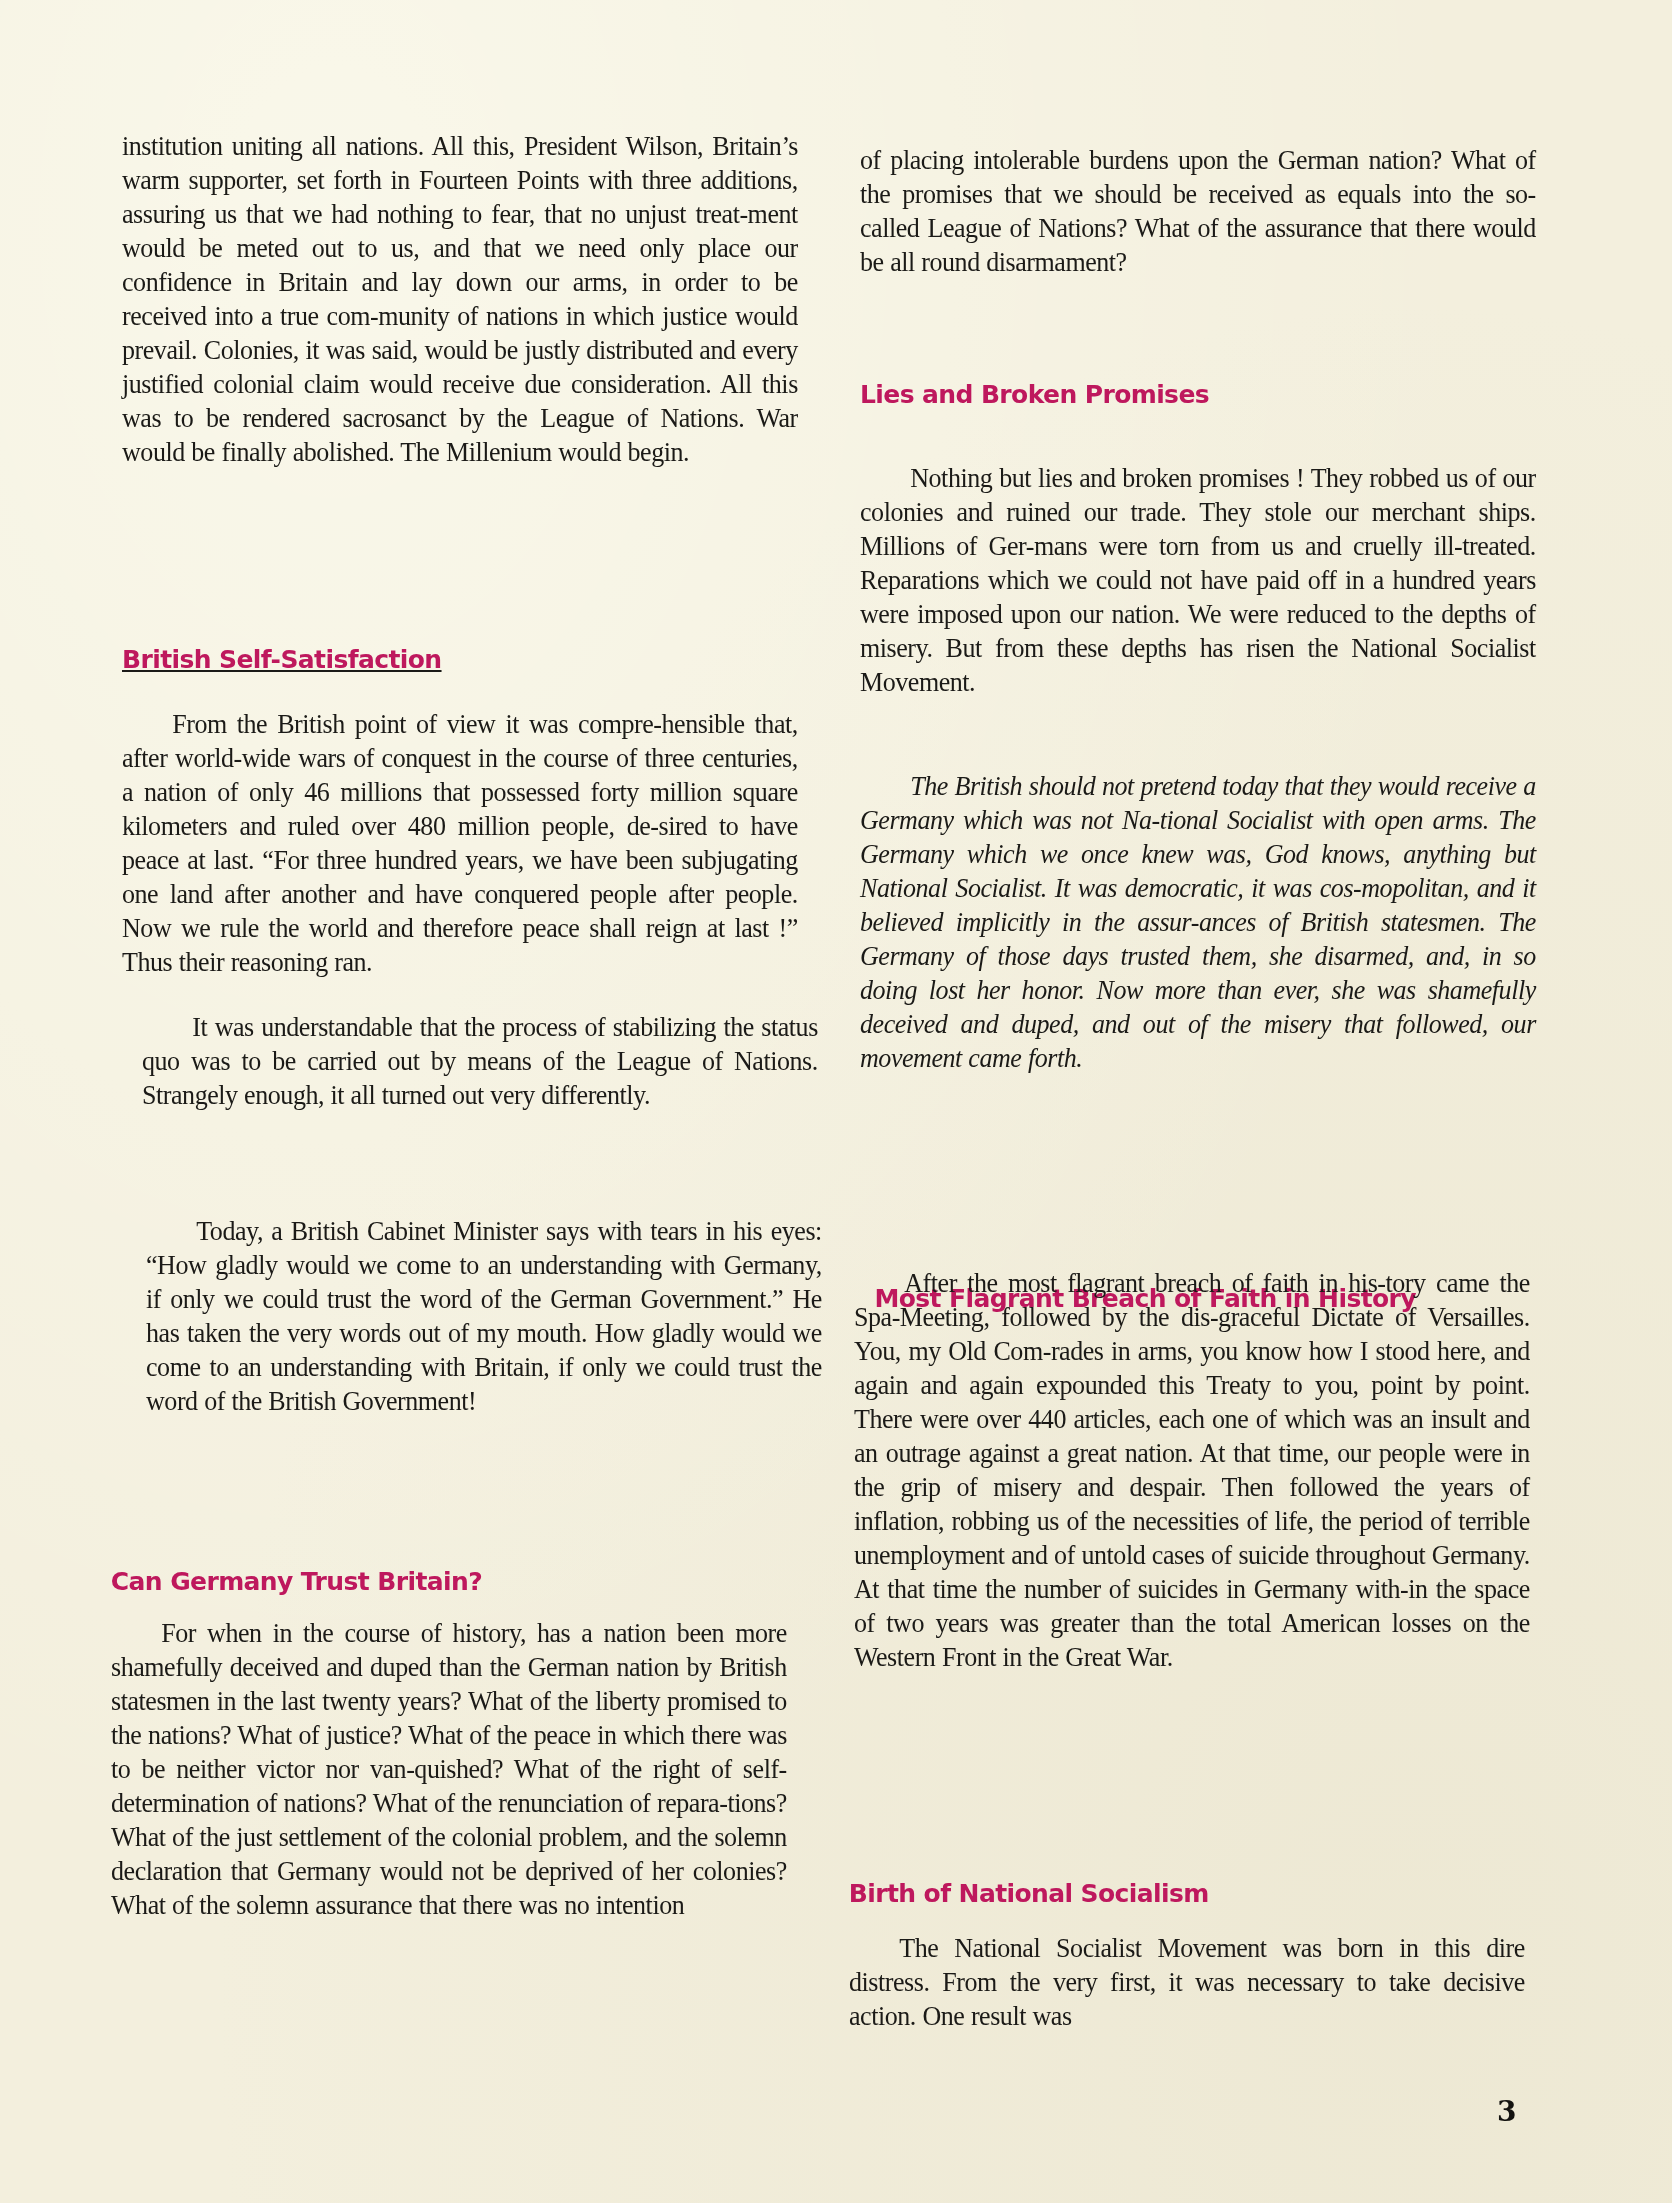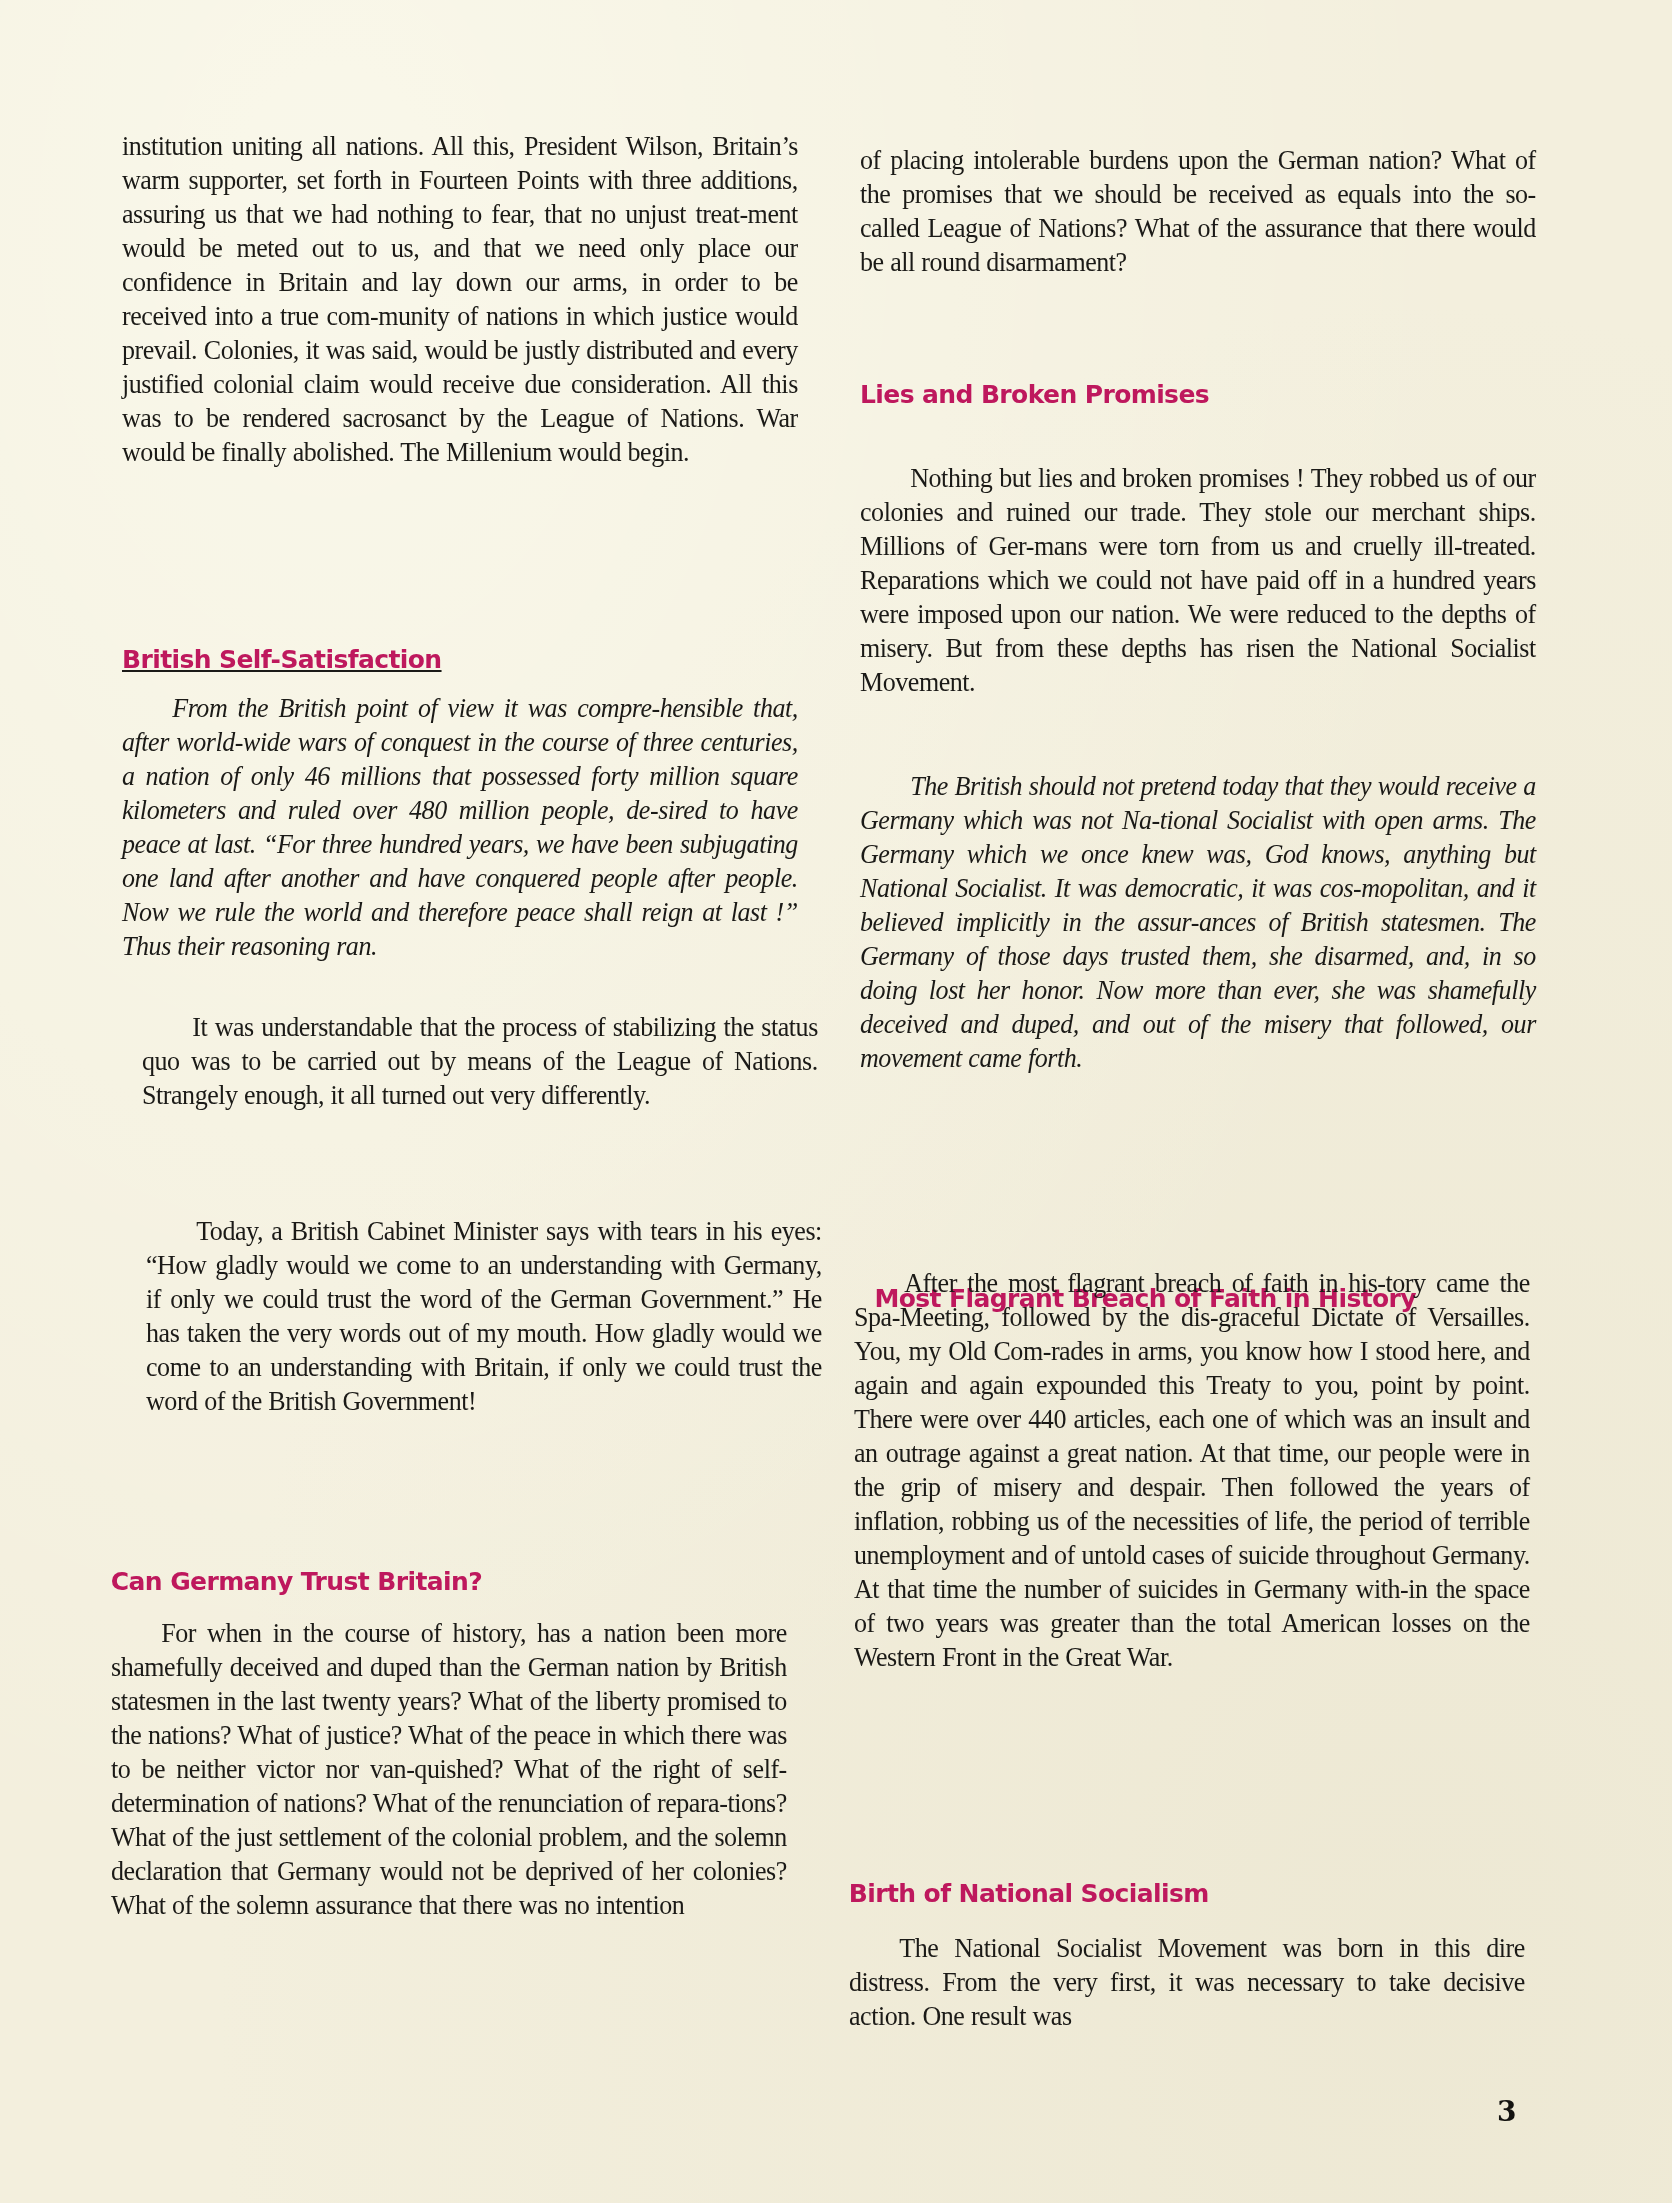--- a/index.html
+++ b/index.html
@@ -85,21 +85,21 @@
   <div class="col col-left">
 
     <div class="block" style="top:129px;">
       <p class="body">institution uniting all nations.  All this, President Wilson, Britain’s warm supporter, set forth in Fourteen Points with three additions, assuring us that we had nothing to fear, that no unjust treat-ment would be meted out to us, and that we need only place our confidence in Britain and lay down our arms, in order to be received into a true com-munity of nations in which justice would prevail. Colonies, it was said, would be justly distributed and every justified colonial claim would receive due consideration.  All this was to be rendered sacrosanct by the League of Nations.  War would be finally abolished.  The Millenium would begin.</p>
     </div>
 
     <div class="block" style="top:645px;text-decoration:underline;">
       <h2 class="section-heading">British Self-Satisfaction</h2>
     </div>
 
-    <div class="block" style="top:691px;font-style:italic;">
+    <div class="block" style="top:707px;">
       <p class="body indent">From the British point of view it was compre-hensible that, after world-wide wars of conquest in the course of three centuries, a nation of only 46 millions that possessed forty million square kilometers and ruled over 480 million people, de-sired to have peace at last.  “For three hundred years, we have been subjugating one land after another and have conquered people after people. Now we rule the world and therefore peace shall reign at last !”  Thus their reasoning ran.</p>
     </div>
 
     <div class="block" style="top:1010px;margin-left:20px;">
       <p class="body indent">It was understandable that the process of stabilizing the status quo was to be carried out by means of the League of Nations. Strangely enough, it all turned out very differently.</p>
     </div>
 
     <div class="block" style="top:1214px;margin-left:24px;">
       <p class="body indent">Today, a British Cabinet Minister says with tears in his eyes: “How gladly would we come to an understanding with Germany, if only we could trust the word of the German Government.”  He has taken the very words out of my mouth.  How gladly would we come to an understanding with Britain, if only we could trust the word of the British Government!</p>
     </div>

